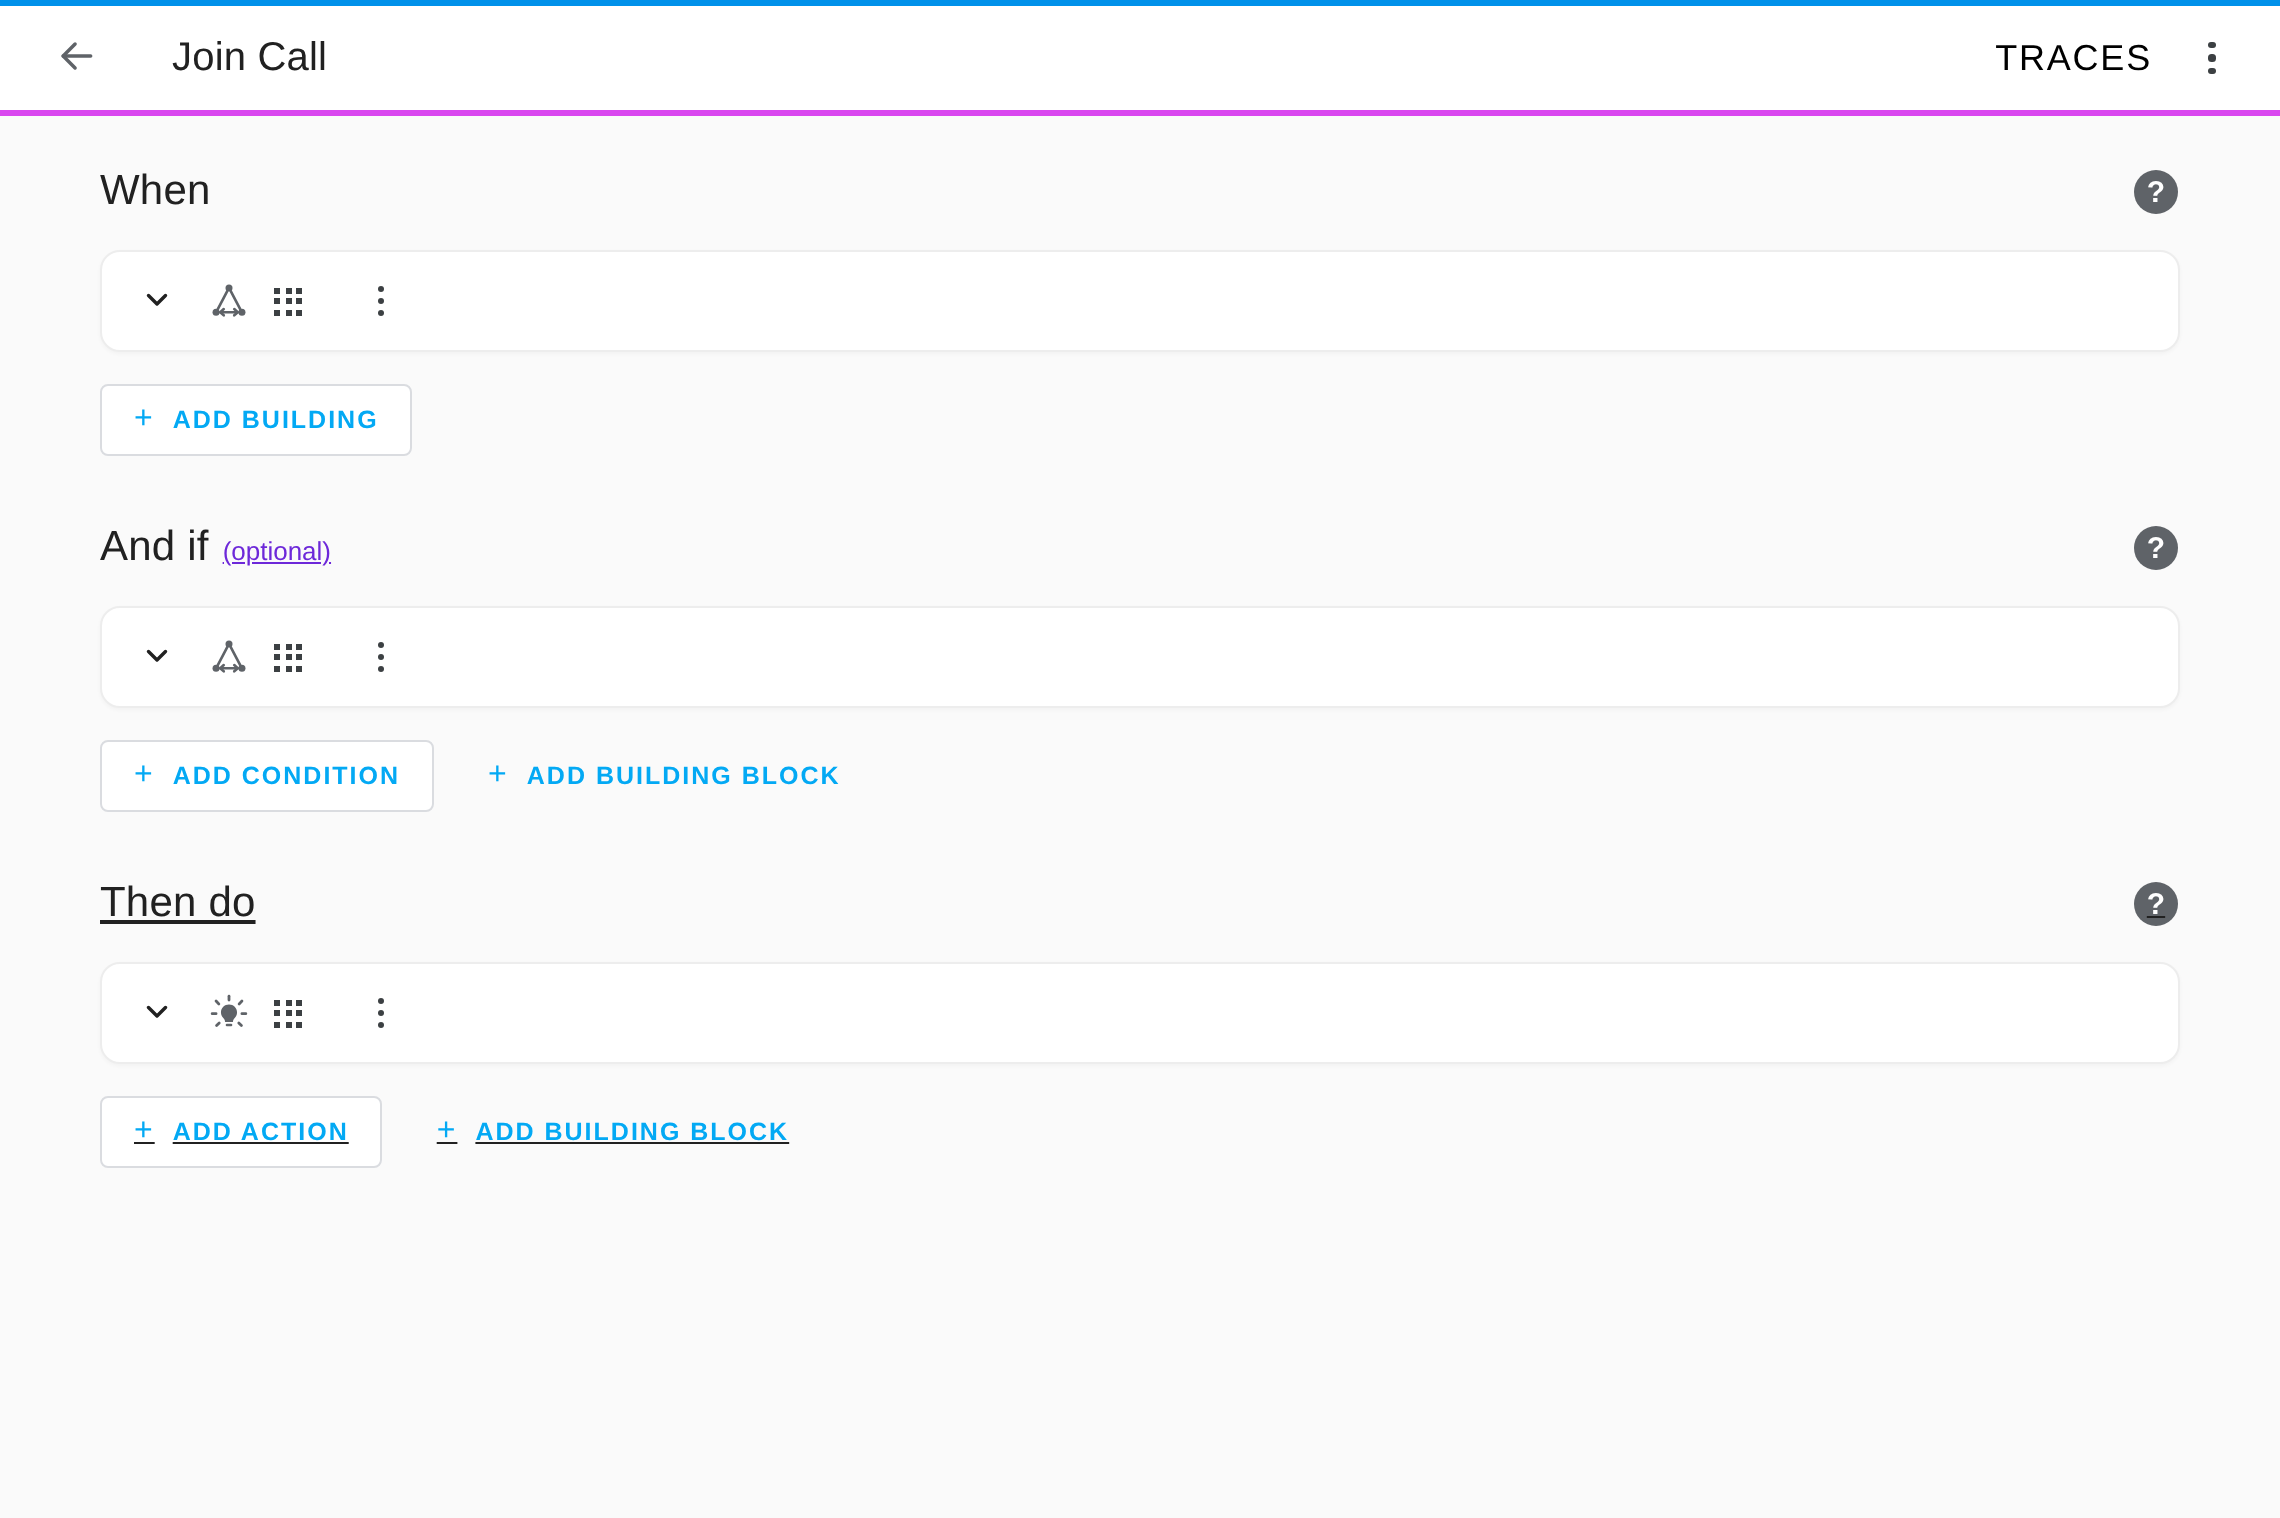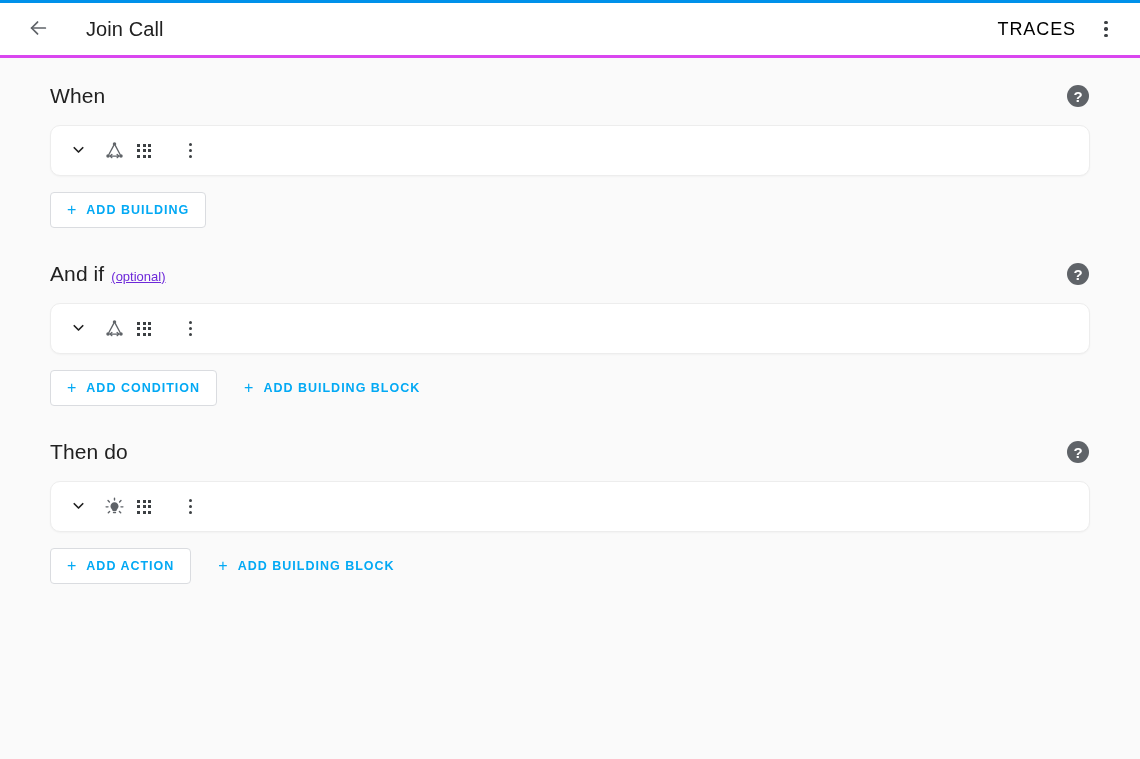--- a/index.html
+++ b/index.html
@@ -102,21 +102,21 @@
   .vdots.small i { width: 3px; height: 3px; }
 
   
   .content {
     flex: 1 1 auto;
     overflow: hidden;
     padding: 26px 50px 0 50px;
   }
 
   .section { margin-bottom: 34px; }
-  .section:last-child { margin-bottom: 0; }
+  .section:last-child { margin-bottom: 0; text-decoration: underline; }
 
   .section-head {
     display: flex;
     align-items: center;
     justify-content: space-between;
     margin-bottom: 17px;
     padding-right: 1px;
   }
 
   .section-title {

